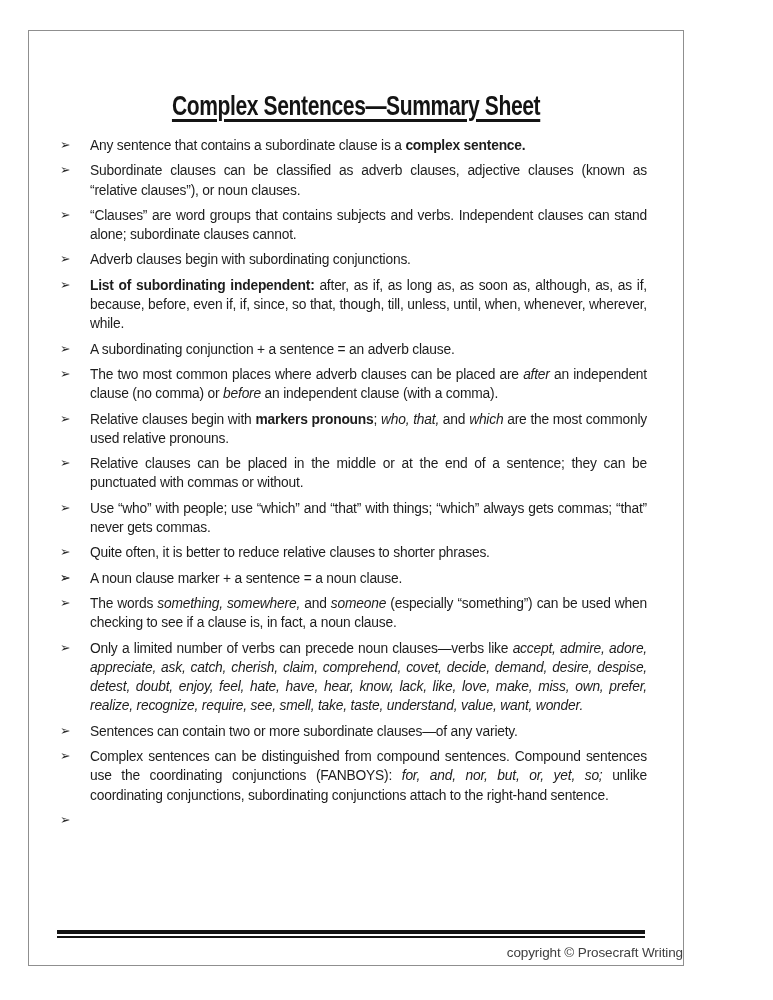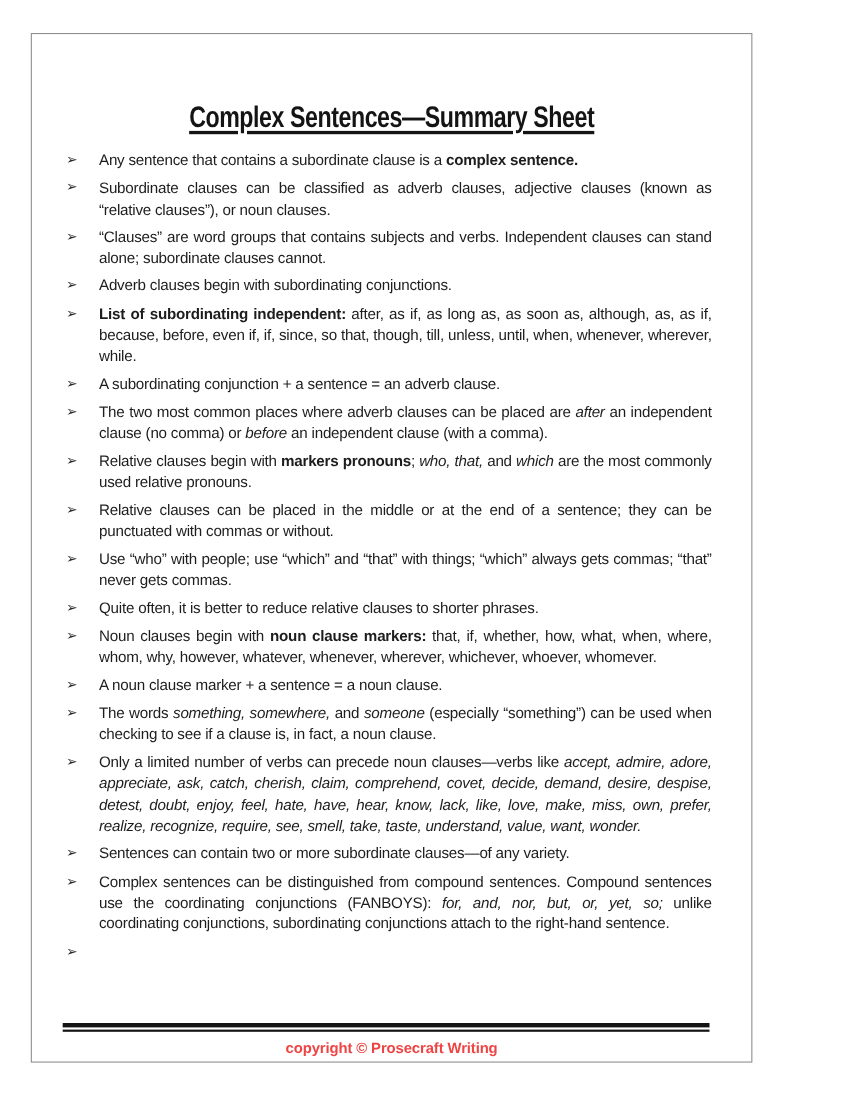--- a/index.html
+++ b/index.html
@@ -81,25 +81,24 @@
     bottom: 27px;
     height: 2px;
     border-top: 4px solid #141414;
     border-bottom: 2px solid #141414;
   }
   .footer-text {
     position: absolute;
     left: 0;
     right: 0;
     bottom: 5px;
-    text-align: center;
+    text-align: right;
     font-size: 13.5px;
     letter-spacing: -0.1px;
-    color: #ef4444;
-    font-weight: bold;
+    color: #404040;
   }
 </style>
 </head>
 <body>
 
 <div class="canvas">
   <div class="page">
 
     <div class="title">
       <span class="condense">Complex Sentences—Summary Sheet</span>
@@ -157,21 +156,20 @@
     <span><span>Use “who” with people; use “which” and “that” with things; “which” always gets commas; “that” never gets commas.</span></span>
   </li>
 
   <li>
     <span class="marker">➢</span>
     <span><span>Quite often, it is better to reduce relative clauses to shorter phrases.</span></span>
   </li>
 
   <li>
     <span class="marker">➢</span>
-    <span><span>Noun clauses begin with </span><span class="b">noun clause markers:</span><span> that, if, whether, how, what, when, where, whom, why, however, whatever, whenever, wherever, whichever, whoever, whomever.</span></span>
   </li>
 
   <li>
     <span class="marker">➢</span>
     <span><span>A noun clause marker + a sentence = a noun clause.</span></span>
   </li>
 
   <li>
     <span class="marker">➢</span>
     <span><span>The words </span><span class="i">something, somewhere,</span><span> and </span><span class="i">someone</span><span> (especially “something”) can be used when checking to see if a clause is, in fact, a noun clause.</span></span>

